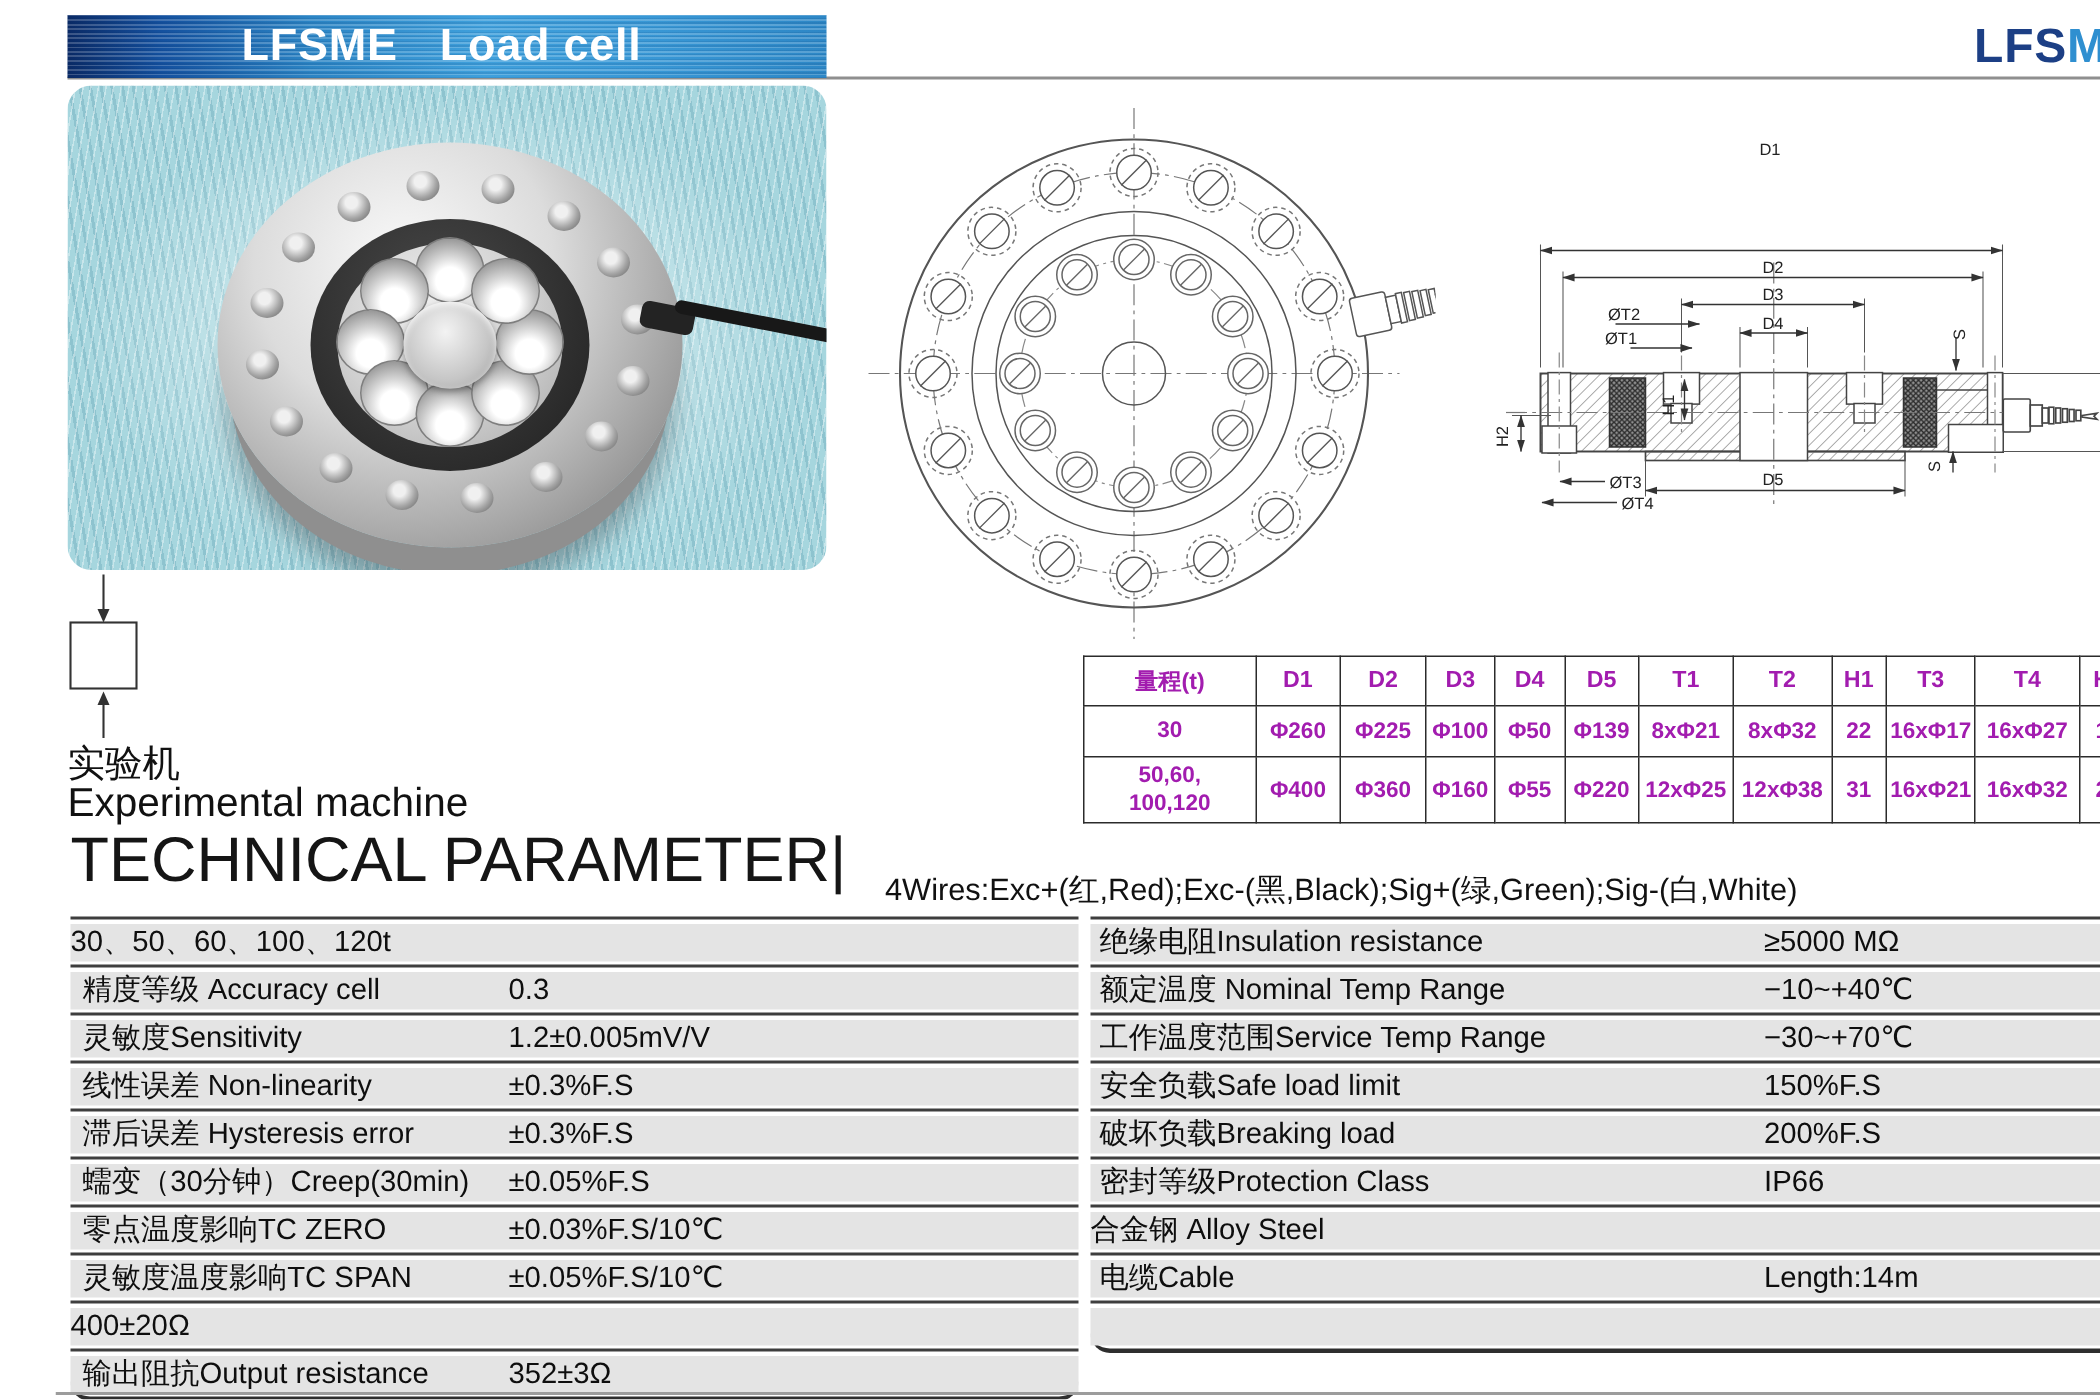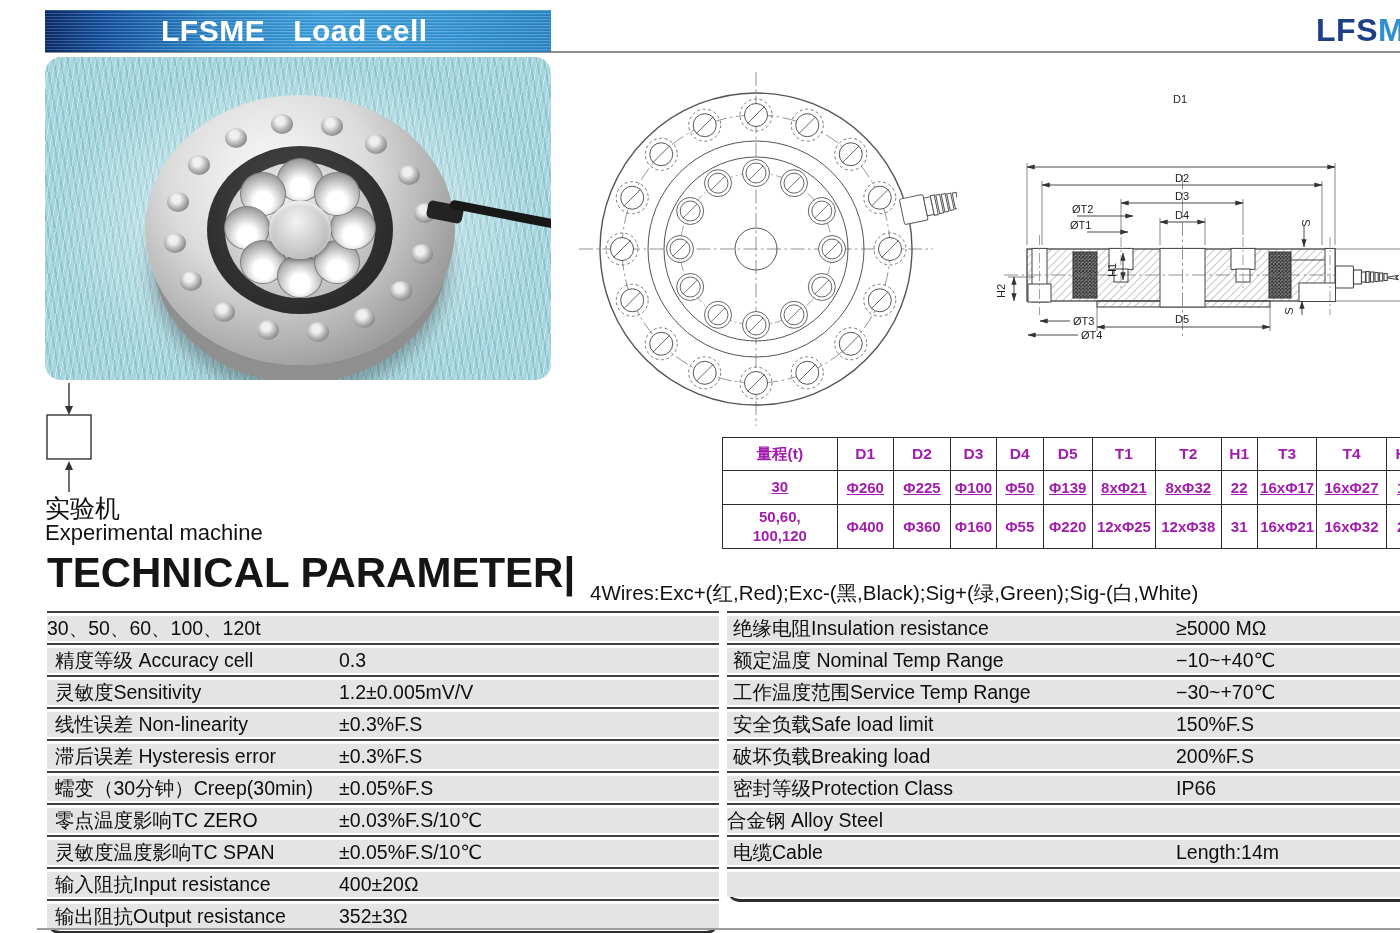--- a/index.html
+++ b/index.html
@@ -47,33 +47,33 @@
   .cl{stroke:#777;stroke-width:.8;stroke-dasharray:14 3.5 2.5 3.5;fill:none;}
   .cl2{stroke:#888;stroke-width:.8;stroke-dasharray:10 3 2 3;fill:none;}
   .dim{stroke:#333;stroke-width:.9;}
   .ext{stroke:#555;stroke-width:.7;}
   .dimtxt{font-family:"Liberation Sans","DejaVu Sans",sans-serif;font-size:11px;fill:#222;}
 
   
   .exp{position:absolute;left:8px;top:382px;width:300px;}
   .exp-svg{display:block;}
   .exp-cn{position:absolute;left:0px;top:110px;font-size:25px;color:#111;}
-  .exp-en{position:absolute;left:0px;top:138px;font-size:22px;color:#111;}
+  .exp-en{position:absolute;left:0px;top:138px;font-size:27px;color:#111;}
 
   
   .dims{position:absolute;left:685px;top:437px;border-collapse:collapse;table-layout:fixed;width:736px;
         font-size:15px;font-weight:bold;color:#a21caf;}
   .dims th,.dims td{border:1.6px solid #2b2b2b;text-align:center;vertical-align:middle;padding:0 1px;}
   .dims th{height:33px;font-size:15.5px;}
-  .dims tr.r1 td{height:34px;text-decoration:underline;}
+  .dims tr.r1 td{height:34px;}
   .dims tr.r2 td{height:44px;}
   .dims td.range{white-space:pre-line;line-height:1.25;}
 
   
-  .tech-title{position:absolute;left:10px;top:549px;font-size:42px;font-weight:700;color:#151515;white-space:nowrap;}
+  .tech-title{position:absolute;left:10px;top:549px;font-size:42px;font-weight:400;color:#151515;white-space:nowrap;}
   .wires{position:absolute;left:553px;top:579px;font-size:20.5px;color:#111;white-space:nowrap;}
 
   
   .specs{position:absolute;left:10px;top:611px;width:1381px;display:grid;grid-template-columns:672px 701px;column-gap:8px;}
   .spec-col{border-top:2px solid #3e3e3e;}
   .srow{border-bottom:2px solid #3e3e3e;padding:2.5px 0;}
   .srow:last-child{border-bottom:3px solid #2e2e2e;border-radius:13px;}
   .srow-bg{background:#e4e4e4;height:25px;display:flex;align-items:center;font-size:19.5px;line-height:25px;color:#0e0e0e;}
   .lab{padding-left:8px;flex:0 0 auto;min-width:292px;white-space:nowrap;}
   .lab-r{padding-left:6px;flex:0 0 auto;min-width:449px;white-space:nowrap;}
@@ -467,21 +467,20 @@
           </div>
         </div>
       <div class="srow">
           <div class="srow-bg">
             <span class="lab">灵敏度温度影响TC SPAN</span>
             <span class="val">±0.05%F.S/10℃</span>
           </div>
         </div>
       <div class="srow">
           <div class="srow-bg">
-            <span class="lab">输入阻抗Input resistance</span>
             <span class="val">400±20Ω</span>
           </div>
         </div>
       <div class="srow">
           <div class="srow-bg">
             <span class="lab">输出阻抗Output resistance</span>
             <span class="val">352±3Ω</span>
           </div>
         </div>
     </div>

